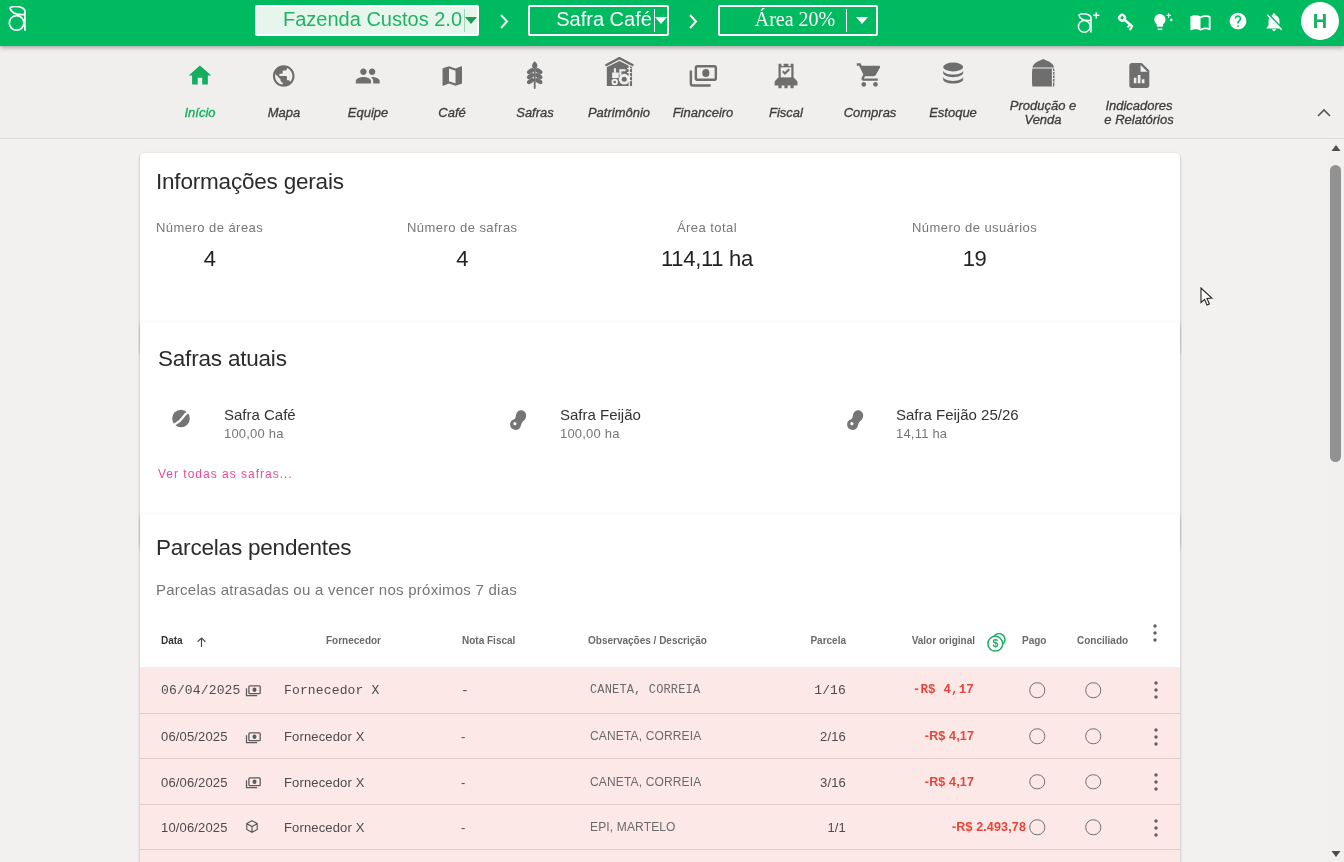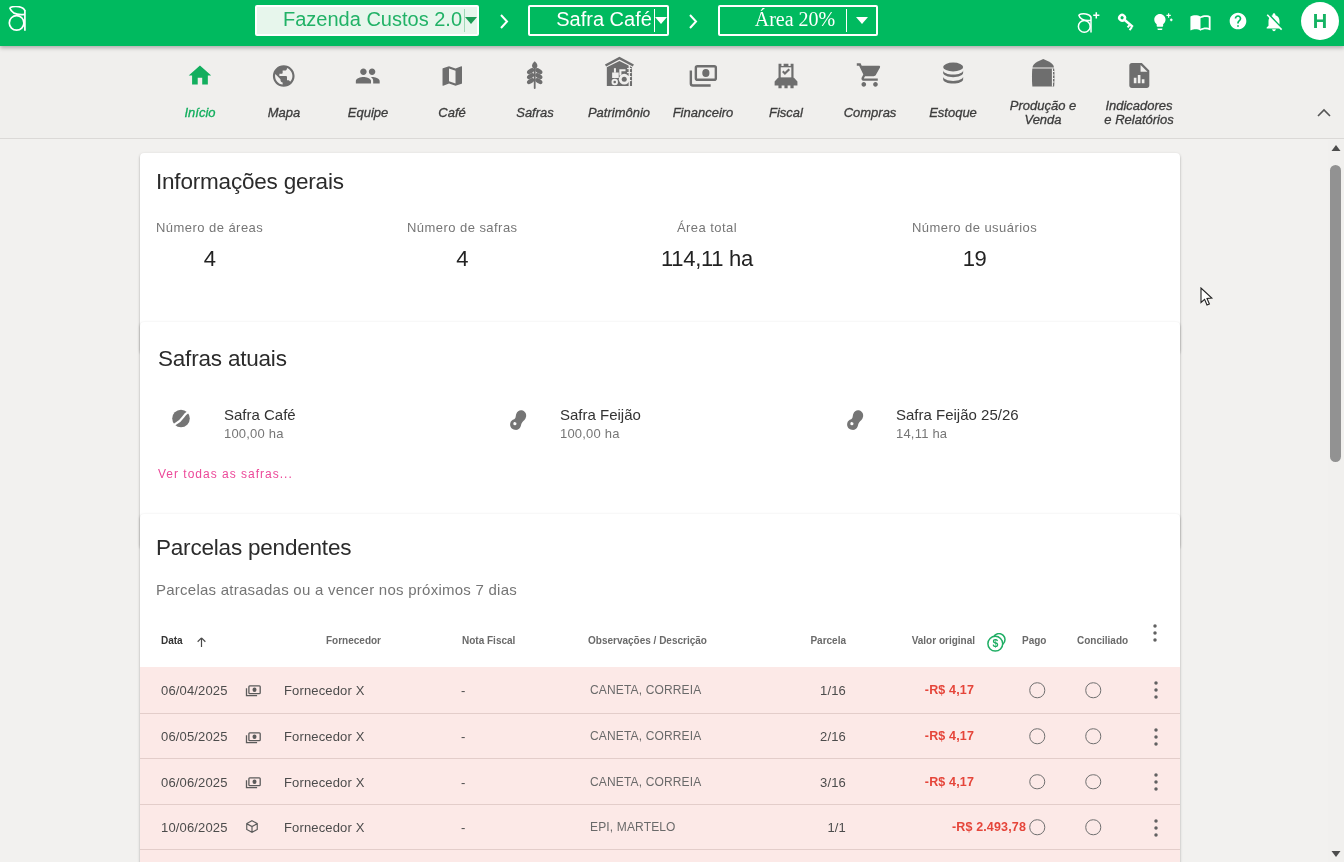--- a/index.html
+++ b/index.html
@@ -370,21 +370,21 @@
   </svg>
   <div class="th" style="left:882px;">Pago</div>
   <div class="th" style="left:937px;">Conciliado</div>
   <svg class="abs kebab" style="left:1015px; top:119px;" width="4" height="18" viewBox="0 0 4 18" fill="#616161">
       <circle cx="2" cy="2" r="1.75"></circle>
       <circle cx="2" cy="9" r="1.75"></circle>
       <circle cx="2" cy="16" r="1.75"></circle>
     </svg>
 
   <div id="rows" style="position:absolute; left:0; top:153px; width:1040px;">
-      <div class="trow" style="top:0px;">
+      <div class="trow" style="top:0px;font-family:Liberation Mono, monospace;">
         <div class="tc" style="left:21px;">06/04/2025</div>
         <svg class="abs" style="left:105px; top:18px;" width="16" height="12" viewBox="0 0 16 12">
           <rect x="3.9" y="0.8" width="11.3" height="7.8" rx="0.9" fill="none" stroke="#5b5b5b" stroke-width="1.3"></rect>
           <ellipse cx="9.5" cy="4.7" rx="2" ry="2.2" fill="#5b5b5b"></ellipse>
           <path d="M1.5 3.2v7.5h10.6" fill="none" stroke="#5b5b5b" stroke-width="1.3"></path>
         </svg>
         <div class="tc" style="left:144px; font-size:13px;">Fornecedor X</div>
         <div class="tc" style="left:321px;">-</div>
         <div class="tc" style="left:450px; font-size:12px; color:#6a6a6a;">CANETA, CORREIA</div>
         <div class="tc right" style="left:706px;">1/16</div>

